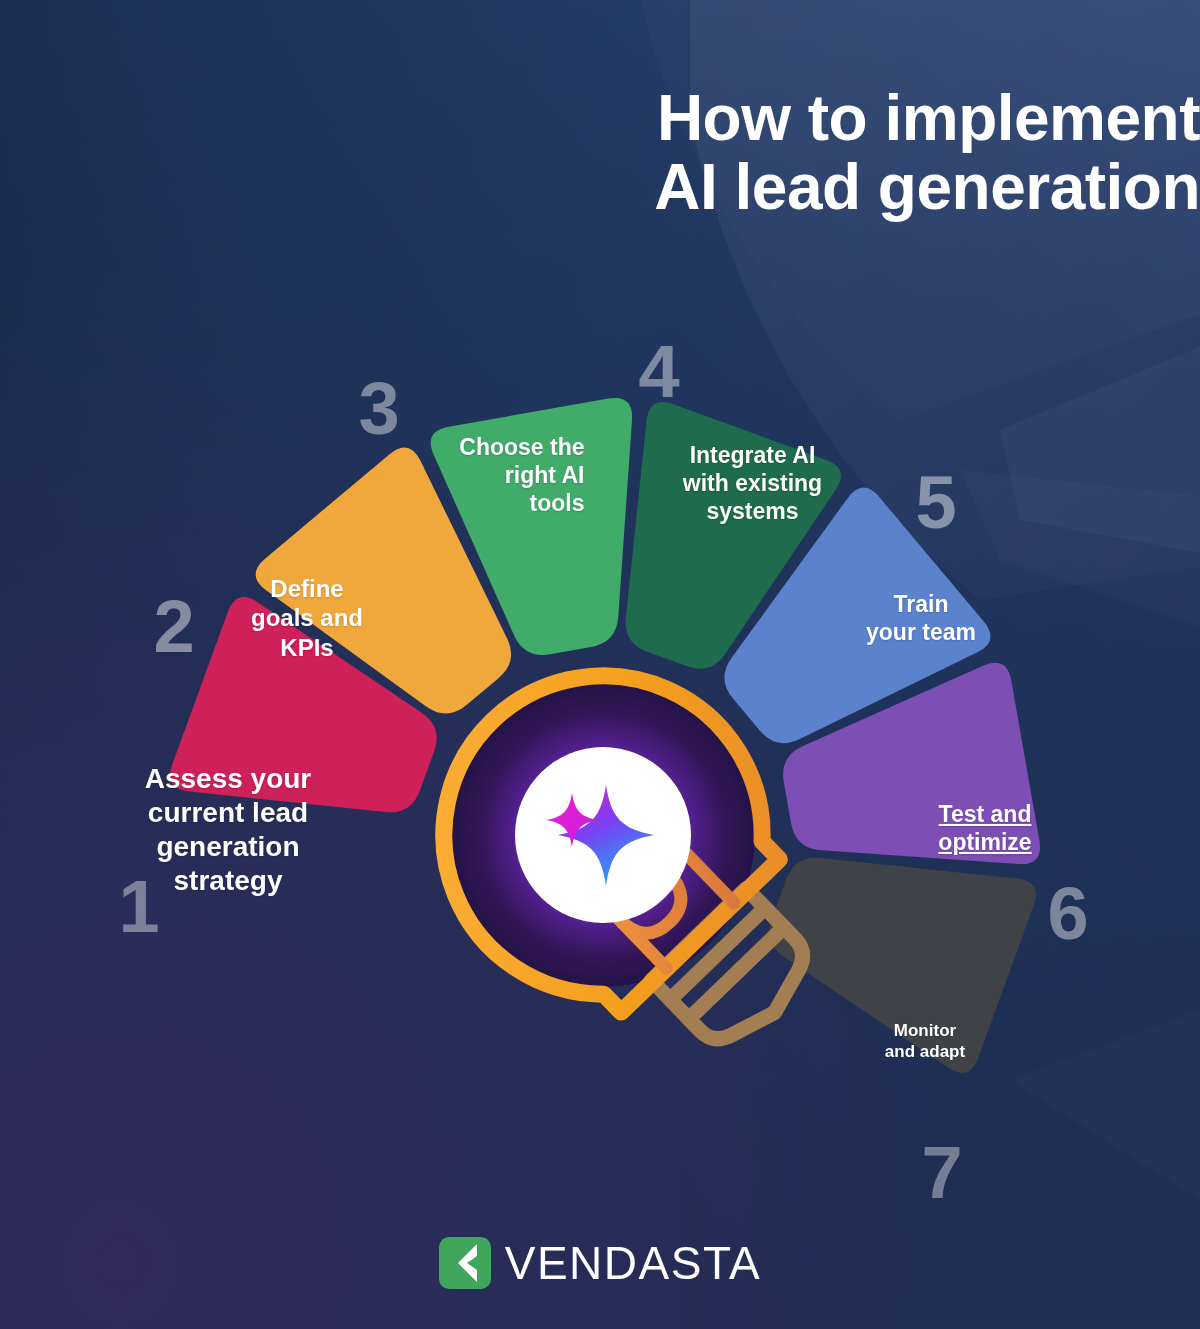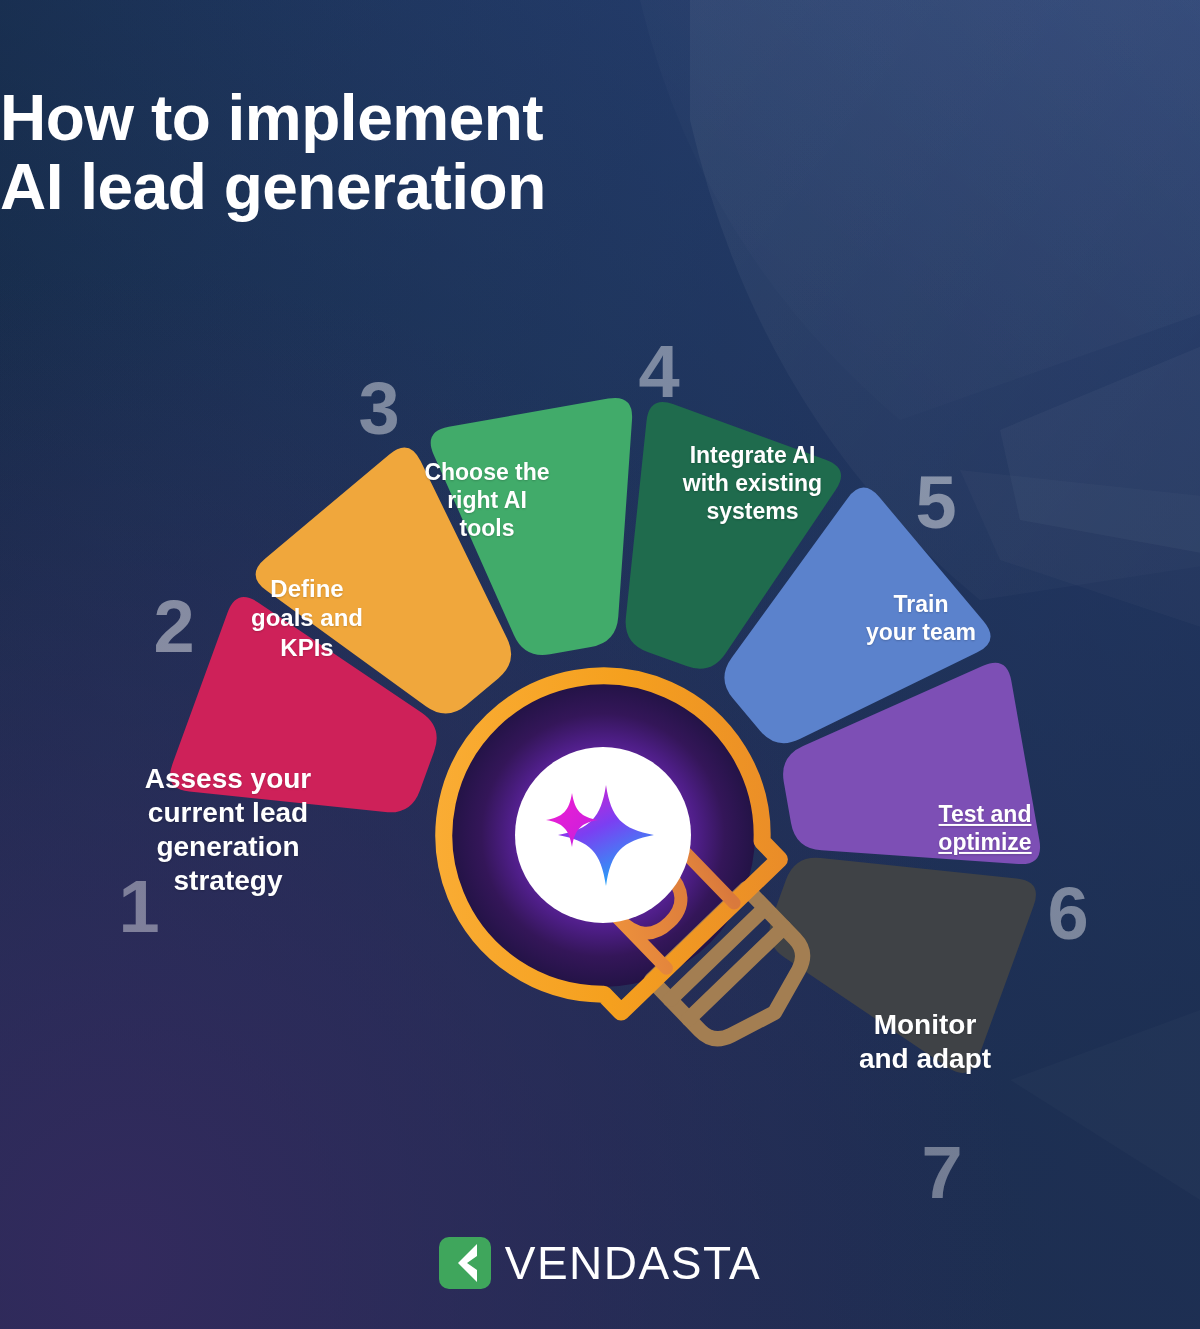--- a/index.html
+++ b/index.html
@@ -12,21 +12,21 @@
   }
   #stage {
     position:absolute; left:0; top:0; width:1200px; height:1329px;
     overflow:hidden;
   }
   #bg { position:absolute; left:0; top:0; width:1200px; height:1329px; }
 
   
   #title {
     position:absolute; left:0; top:84px; width:1200px;
-    text-align:left;
+    text-align:right;
     color:#ffffff;
     font-size:64px;
     font-weight:bold;
     line-height:1.08;
     letter-spacing:-0.5px;
     z-index:40;
     pointer-events:none;
   }
   #title .l { display:block; }
 
@@ -195,31 +195,31 @@
   </h1>
 
   <div id="labels">
       <div class="petal-label" style="width: 210px; font-size: 28px; left: 123px; top: 830px; transform: translateY(-50%);">Assess your
 current lead
 generation
 strategy</div>
       <div class="petal-label" style="width: 185px; font-size: 24px; left: 214.5px; top: 618px; transform: translateY(-50%);">Define
 goals and
 KPIs</div>
-      <div class="petal-label" style="width: 195px; font-size: 23px; left: 389.5px; top: 500px; transform: translateY(-50%);">Choose the
+      <div class="petal-label" style="width: 195px; font-size: 23px; left: 389.5px; top: 475px; transform: translateY(-50%); text-align: right;">Choose the
 right AI
 tools</div>
       <div class="petal-label" style="width: 205px; font-size: 23px; left: 650px; top: 483px; transform: translateY(-50%);">Integrate AI
 with existing
 systems</div>
       <div class="petal-label" style="width: 185px; font-size: 23px; left: 828.5px; top: 618px; transform: translateY(-50%);">Train
 your team</div>
       <div class="petal-label" style="width: 190px; font-size: 23px; left: 890px; top: 828px; transform: translateY(-50%); text-decoration: underline;">Test and
 optimize</div>
-      <div class="petal-label" style="width: 195px; font-size: 28px; left: 827.5px; top: 1042px; transform: translateY(-50%);">Monitor
+      <div class="petal-label" style="width: 195px; font-size: 17px; left: 827.5px; top: 1042px; transform: translateY(-50%);">Monitor
 and adapt</div>
     </div>
 
   <div id="logo">
     <svg class="mark" viewBox="0 0 52 52" xmlns="http://www.w3.org/2000/svg">
       <rect x="0" y="0" width="52" height="52" rx="10" fill="#3FA65C"></rect>
       <path d="M38 7 L19 26 L38 45 L38 33 L28 26 L38 19 Z" fill="#ffffff"></path>
     </svg>
     <span class="word">VENDASTA</span>
   </div>

